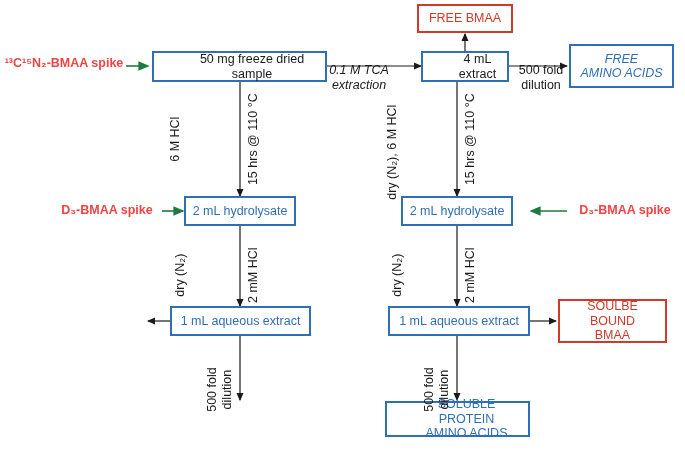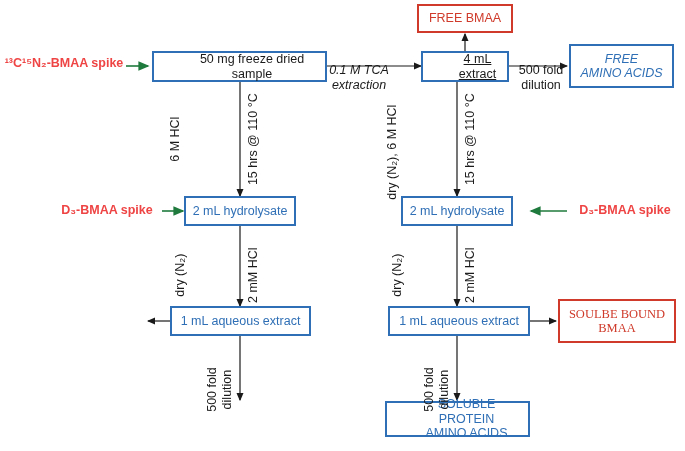--- a/index.html
+++ b/index.html
@@ -107,21 +107,21 @@
   </svg>
 
   <div class="box red" style="left:417px; top:4px; width:96px; height:29px;text-align:center;">
     <span>FREE BMAA</span>
   </div>
 
   <div class="box black" style="left:152px; top:51px; width:175px; height:31px;">
     <span>50 mg freeze dried sample</span>
   </div>
 
-  <div class="box black" style="left:421px; top:51px; width:88px; height:31px;text-decoration:underline;">
+  <div class="box black" style="left:421px; top:51px; width:88px; height:31px;">
     <span>4 mL extract</span>
   </div>
 
   <div class="box" style="left:569px; top:44px; width:105px; height:44px;font-style:italic;">
     <span style="white-space:pre-line">FREE
 AMINO ACIDS</span>
   </div>
 
   <div class="box" style="left:184px; top:196px; width:112px; height:30px;">
     <span>2 mL hydrolysate</span>
@@ -133,21 +133,21 @@
 
 
   <div class="box" style="left:170px; top:306px; width:141px; height:30px;">
     <span>1 mL aqueous extract</span>
   </div>
 
   <div class="box" style="left:388px; top:306px; width:142px; height:30px;">
     <span>1 mL aqueous extract</span>
   </div>
 
-  <div class="box red" style="left:558px; top:299px; width:118px; height:44px;font-family:Liberation Serif, serif;">
+  <div class="box red" style="left:558px; top:299px; width:109px; height:44px;">
     <span style="white-space:pre-line">SOULBE BOUND
 BMAA</span>
   </div>
 
 
   <div class="box" style="left:385px; top:401px; width:145px; height:36px;padding-left:22px;">
     <span style="white-space:pre-line">SOLUBLE PROTEIN
 AMINO ACIDS</span>
   </div>
 

